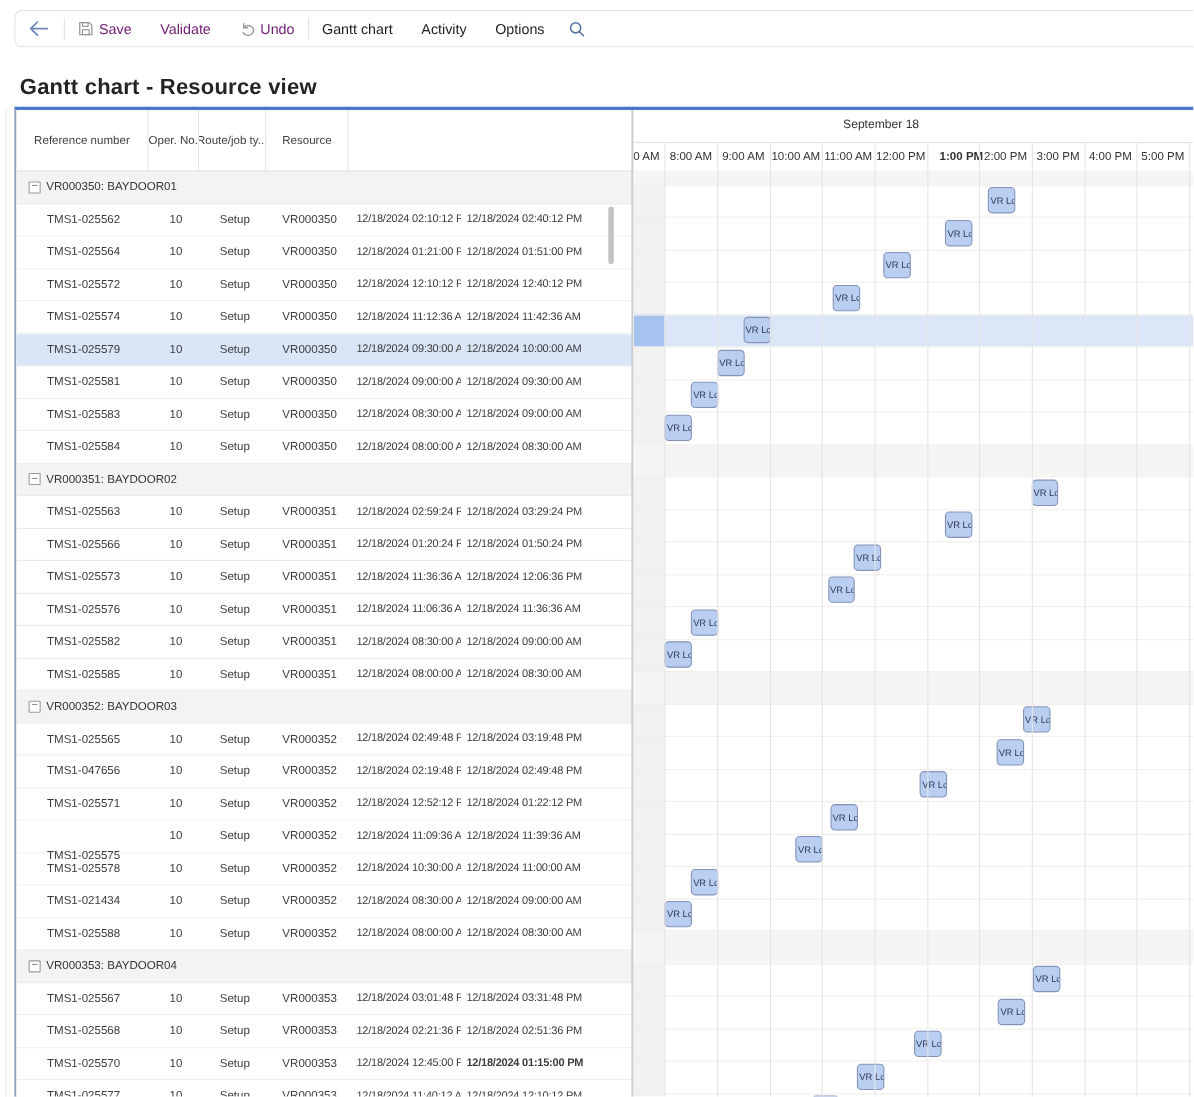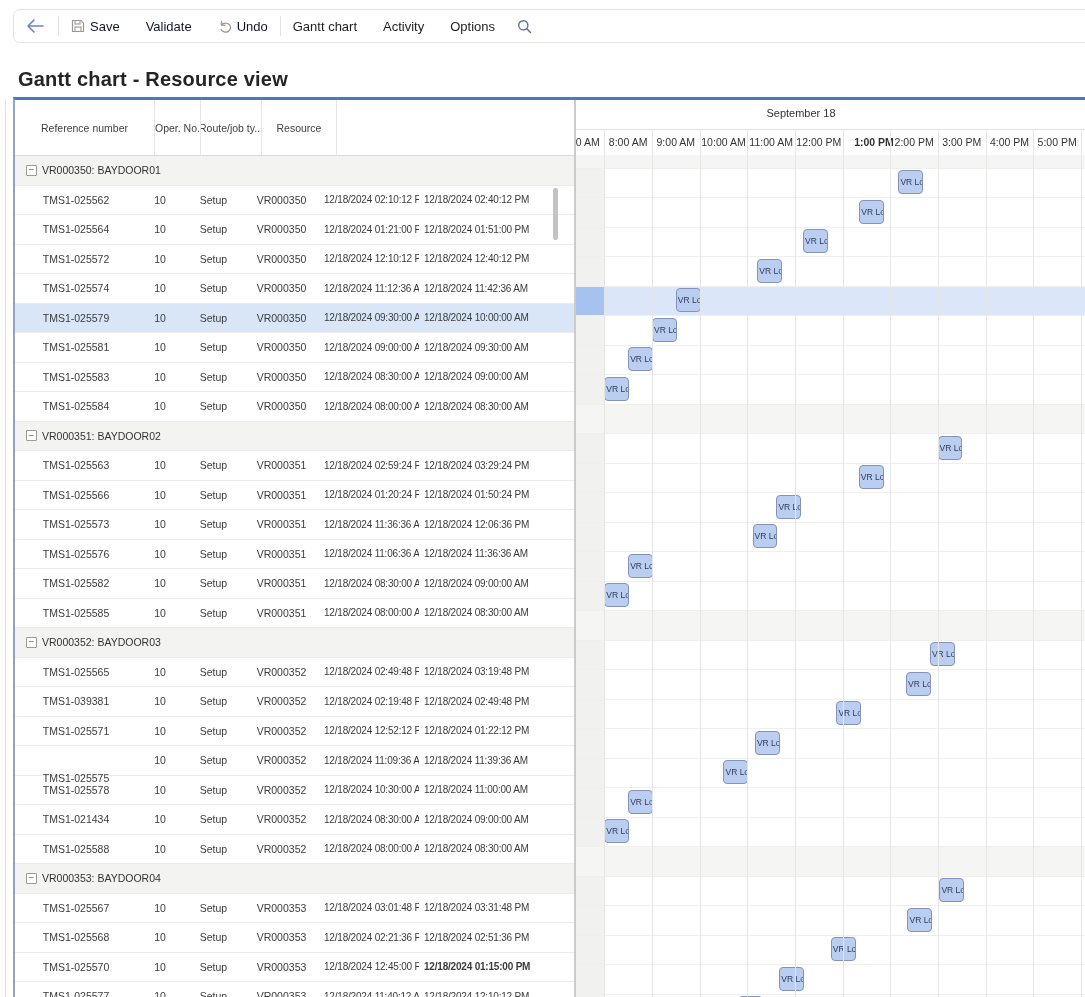--- a/index.html
+++ b/index.html
@@ -8,21 +8,21 @@
     background:#ffffff;font-family:"Liberation Sans",sans-serif;color:#333;
   }
   
   .toolbar{
     position:absolute;left:13px;top:9px;right:-12px;height:34px;
     background:#fff;border:1px solid #e2e2e0;border-radius:7px;
     display:flex;align-items:center;padding-left:12px;box-sizing:border-box;
     font-size:13px;
   }
   .tb-item{display:flex;align-items:center;gap:5px;cursor:default;white-space:nowrap;}
-  .tb-gray{color:#0f172a;}
+  .tb-gray{color:#701a75;}
   .tb-dark{color:#1d1d1d;font-weight:500;}
   .tb-sep{width:1px;height:20px;background:#e3e3e1;margin:0 12px;}
   .back-arrow{color:#6d87bb;font-size:17px;margin-right:2px;line-height:1;}
   .tb-space{width:22px;}
   .mr26{margin-right:26px;}
   
   .page-title{
     position:absolute;left:18px;top:68px;font-size:20px;font-weight:700;color:#252423;
     letter-spacing:.2px;
   }
@@ -121,21 +121,21 @@
 </div>
 
 <div class="page-title">Gantt chart - Resource view</div>
 
 <div class="page-edge"></div>
 
 <div class="panel"></div>
 
 <div class="grid">
   <div class="grid-header" id="grid-header">
-      <div class="gh-cell" style="width: 140px; flex: 0 0 auto;">Reference number</div>
+      <div class="gh-cell" style="width: 120px; flex: 0 0 auto;">Reference number</div>
       <div class="gh-cell" style="width: 46px; flex: 0 0 auto;">Oper. No.</div>
       <div class="gh-cell" style="width: 61px; flex: 0 0 auto;">Route/job ty...</div>
       <div class="gh-cell" style="width: 75px; flex: 0 0 auto;">Resource</div>
     </div>
   <div class="grid-body" id="grid-body">
       <div class="g-row grouphdr">
         <div class="grp-label">
           <span class="collapse-icon">−</span>
           <span class="group-title">VR000350: BAYDOOR01</span>
         </div>
@@ -266,21 +266,21 @@
       </div>
       <div class="g-row">
         <div class="g-cell" style="width: 122px; flex: 0 0 auto;">TMS1-025565</div>
         <div class="g-cell" style="width: 46px; flex: 0 0 auto;">10</div>
         <div class="g-cell" style="width: 61px; flex: 0 0 auto;">Setup</div>
         <div class="g-cell" style="width: 75px; flex: 0 0 auto;">VR000352</div>
         <div class="g-cell datecell" style="width: 100px; flex: 0 0 auto;">12/18/2024 02:49:48 PM</div>
         <div class="g-cell datecell" style="width: 156px; flex: 0 0 auto;">12/18/2024 03:19:48 PM</div>
       </div>
       <div class="g-row">
-        <div class="g-cell" style="width: 122px; flex: 0 0 auto;">TMS1-039381</div>
+        <div class="g-cell" style="width: 122px; flex: 0 0 auto;">TMS1-047656</div>
         <div class="g-cell" style="width: 46px; flex: 0 0 auto;">10</div>
         <div class="g-cell" style="width: 61px; flex: 0 0 auto;">Setup</div>
         <div class="g-cell" style="width: 75px; flex: 0 0 auto;">VR000352</div>
         <div class="g-cell datecell" style="width: 100px; flex: 0 0 auto;">12/18/2024 02:19:48 PM</div>
         <div class="g-cell datecell" style="width: 156px; flex: 0 0 auto;">12/18/2024 02:49:48 PM</div>
       </div>
       <div class="g-row">
         <div class="g-cell" style="width: 122px; flex: 0 0 auto;">TMS1-025571</div>
         <div class="g-cell" style="width: 46px; flex: 0 0 auto;">10</div>
         <div class="g-cell" style="width: 61px; flex: 0 0 auto;">Setup</div>

